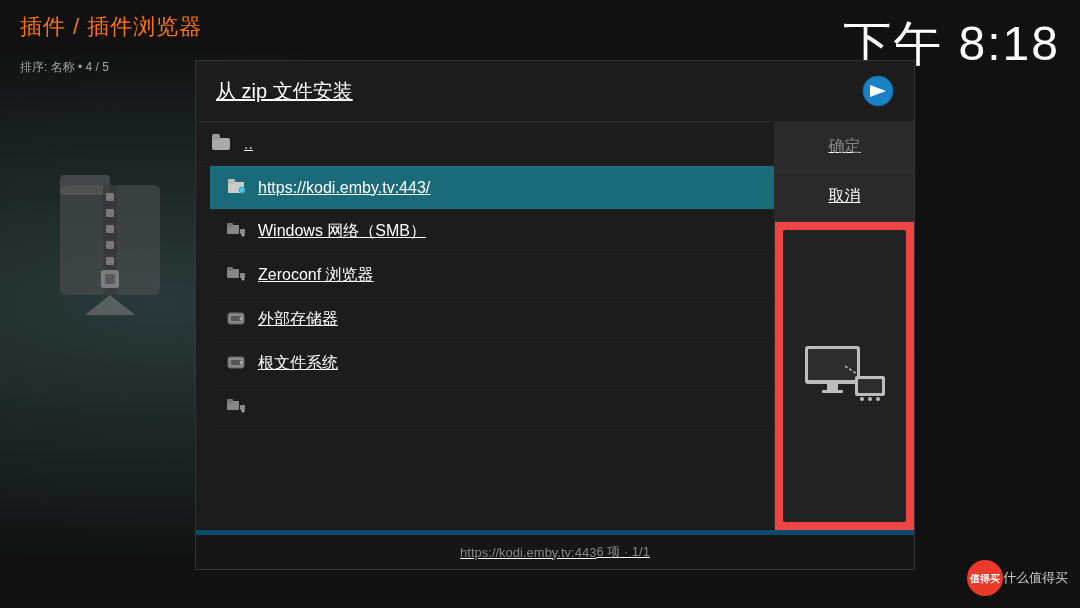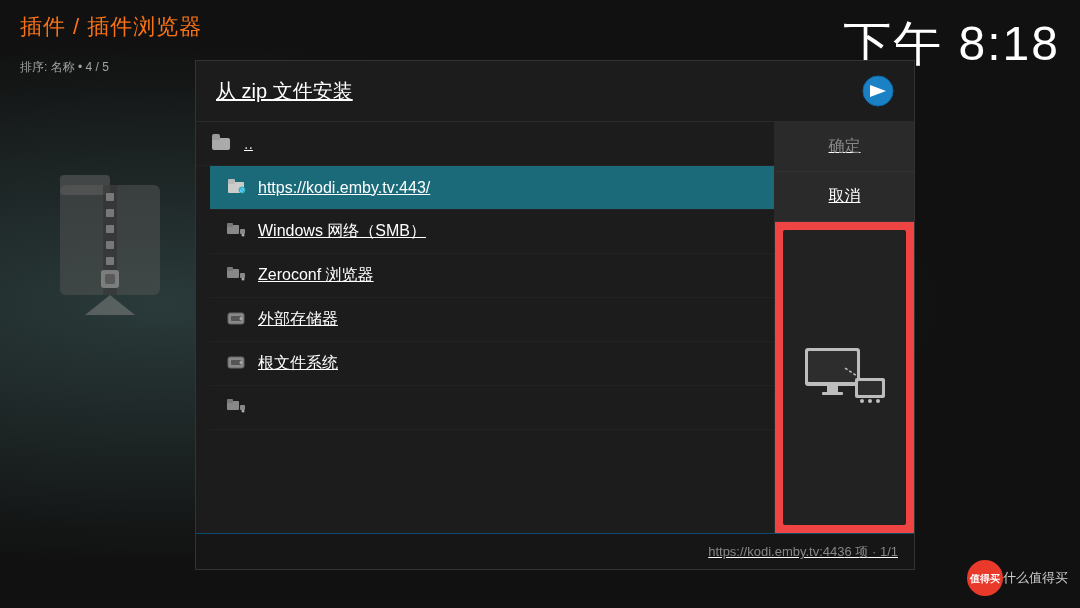--- a/index.html
+++ b/index.html
@@ -189,22 +189,22 @@
     .computer-icon {
       opacity: 0.7;
     }
 
     
     .dialog-footer {
       background: #161616;
       padding: 8px 16px;
       display: flex;
       align-items: center;
-      justify-content: flex-end;
-      border-top: 1px solid #0c4a6e;
+      justify-content: center;
+      border-top: 5px solid #0c4a6e;
       font-size: 13px;
       color: #888;
       min-height: 36px;
     }
     .footer-path {}
     .footer-count {}
 
     
     .watermark {
       position: absolute;

